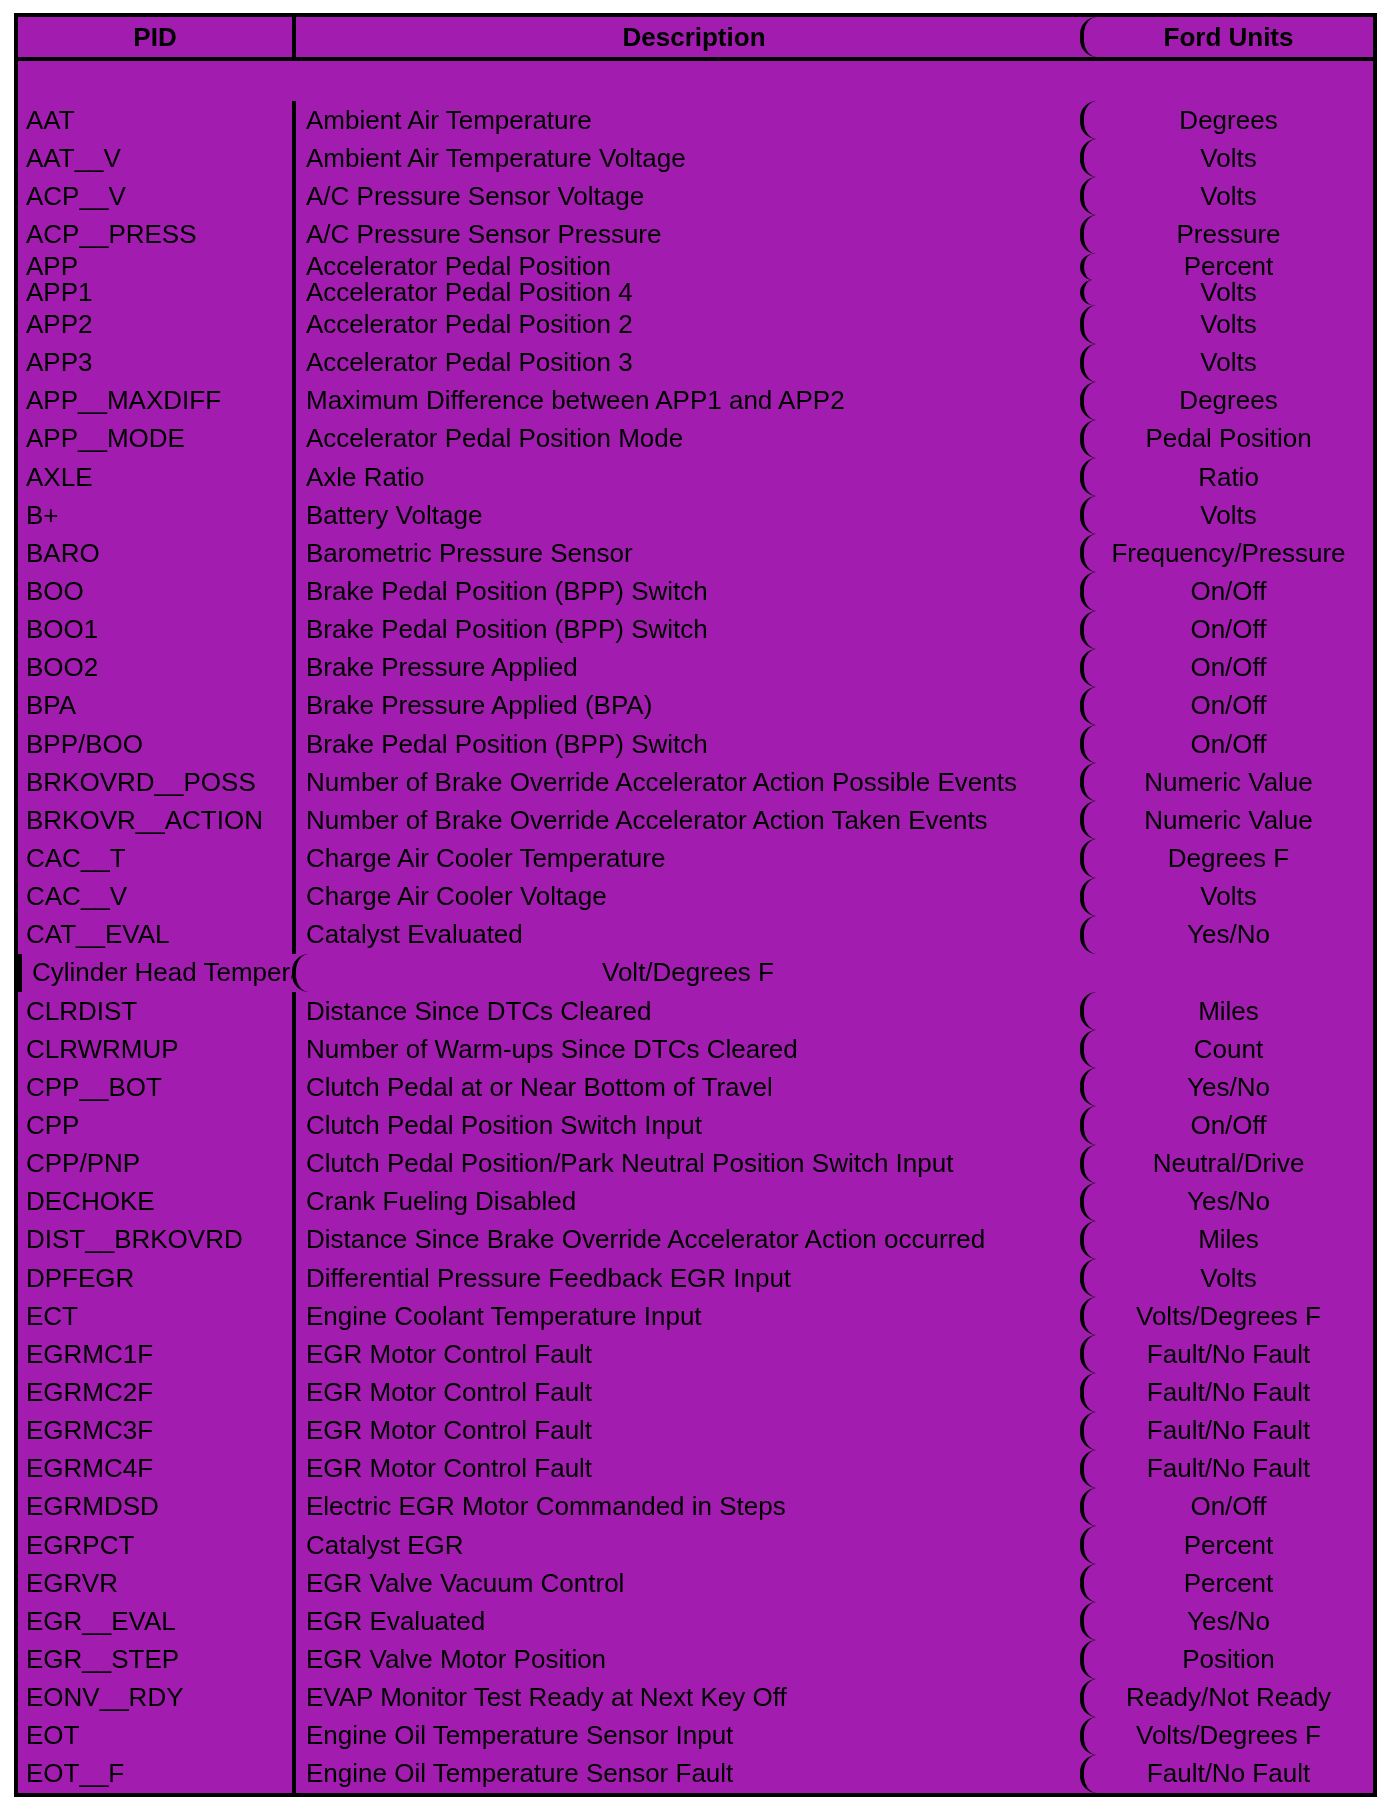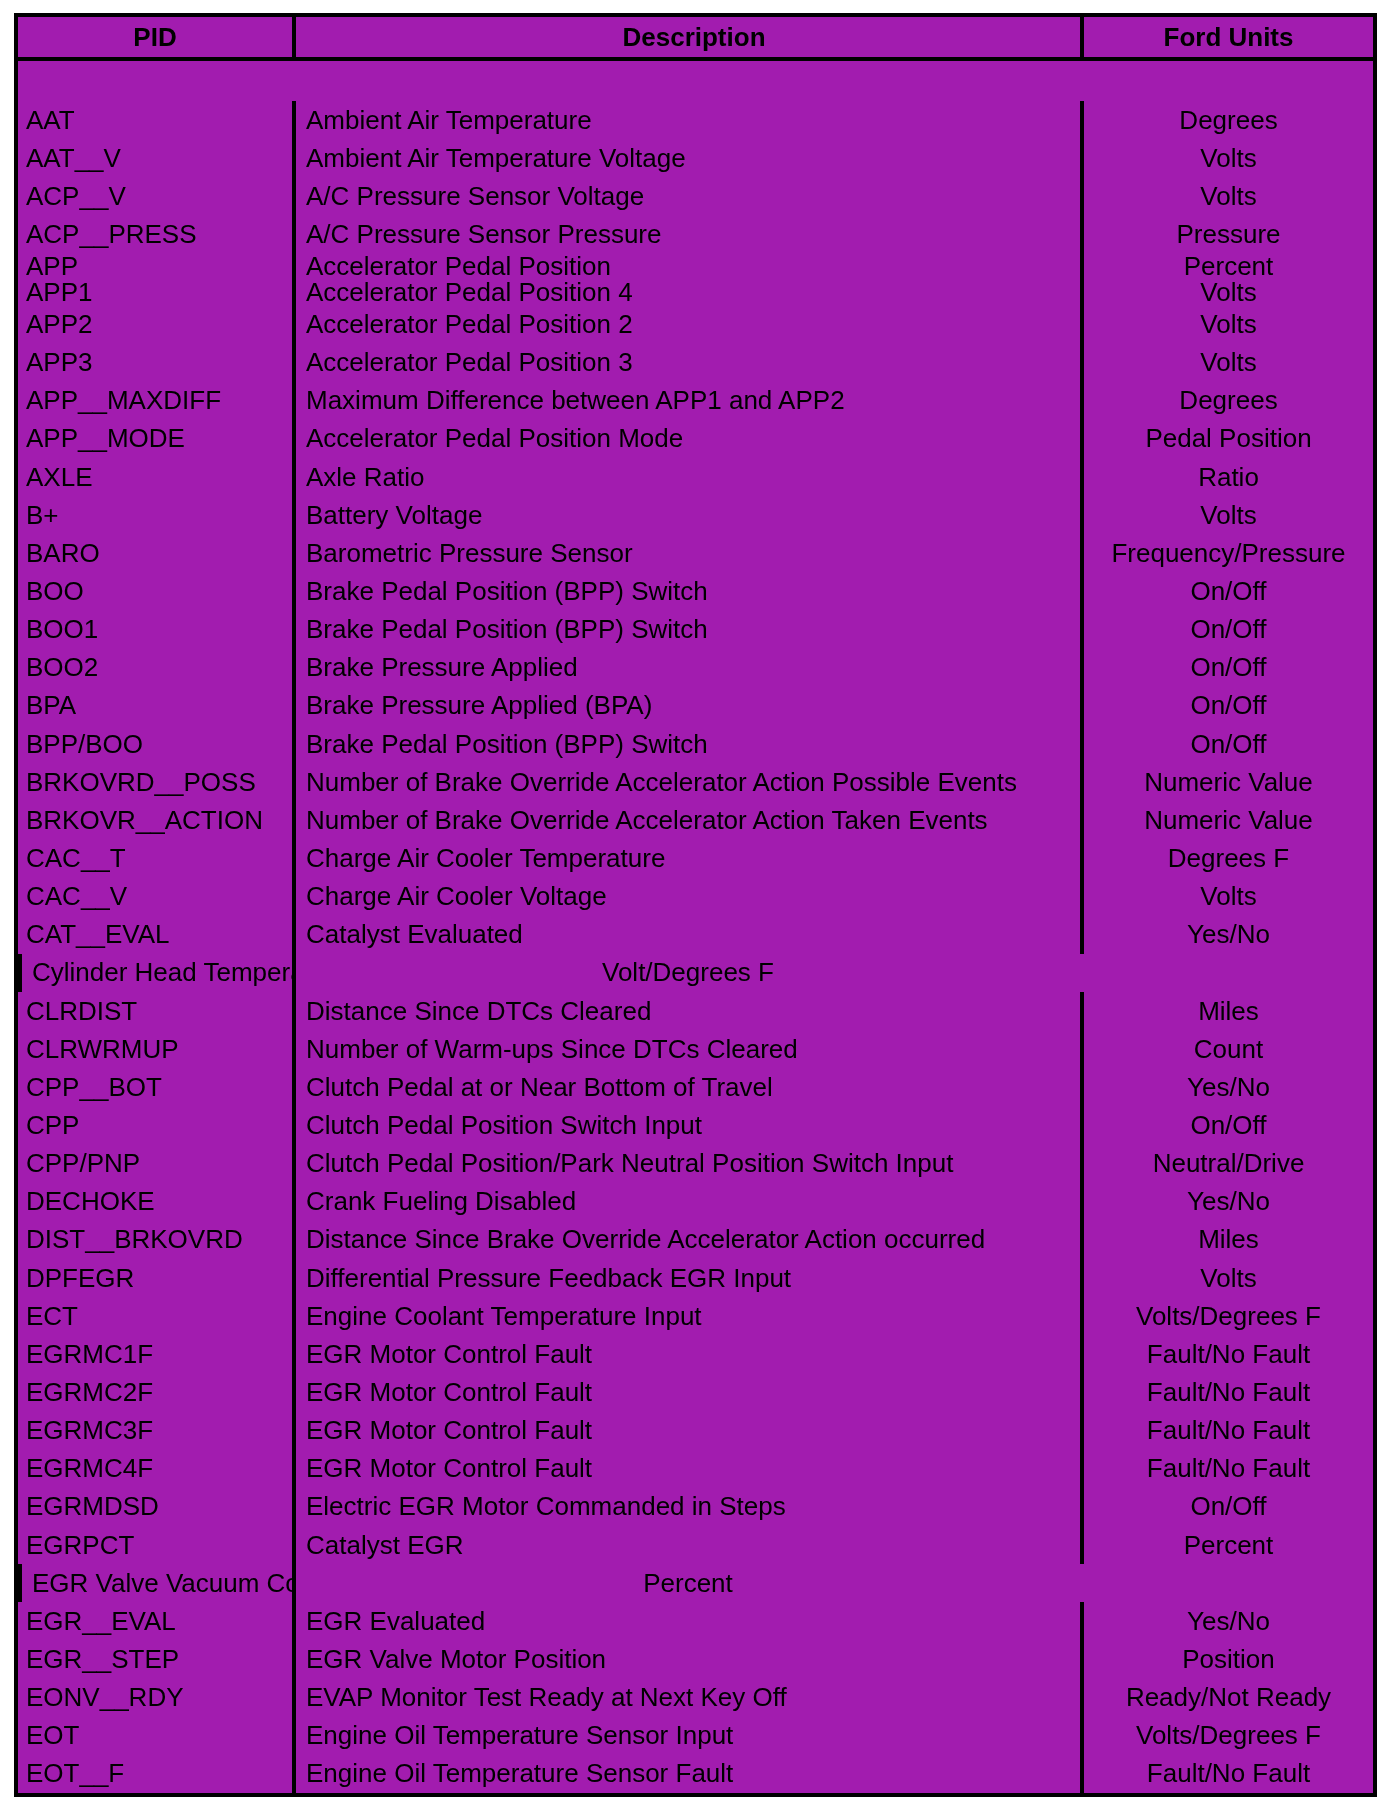--- a/index.html
+++ b/index.html
@@ -66,21 +66,21 @@
     font-size: 26px;
     letter-spacing: 0px;
     white-space: nowrap;
     overflow: hidden;
   }
   .cell.c-desc, .cell.c-units {
     border-left: 4px solid #000000;
   }
   .cell.c-pid { padding-left: 8px; }
   .cell.c-desc { padding-left: 10px; }
-  .cell.c-units { justify-content: center; }
+  .cell.c-units { justify-content: center; border-radius: 17px; }
 </style>
 </head>
 <body>
 
 <div class="page">
   <div class="pid-table">
     <div class="grid-row header-row">
       <div class="cell c-pid" style="justify-content:center; padding-left:0;">PID</div>
       <div class="cell c-desc" style="justify-content:center; padding-left:12px;">Description</div>
       <div class="cell c-units">Ford Units</div>
@@ -313,20 +313,21 @@
     <div class="cell c-units">On/Off</div>
   </div>
 
   <div class="grid-row row">
     <div class="cell c-pid">EGRPCT</div>
     <div class="cell c-desc">Catalyst EGR</div>
     <div class="cell c-units">Percent</div>
   </div>
 
   <div class="grid-row row">
+    <div class="cell c-pid">EGRVR</div>
     <div class="cell c-desc">EGR Valve Vacuum Control</div>
     <div class="cell c-units">Percent</div>
   </div>
 
   <div class="grid-row row">
     <div class="cell c-pid">EGR__EVAL</div>
     <div class="cell c-desc">EGR Evaluated</div>
     <div class="cell c-units">Yes/No</div>
   </div>
 

